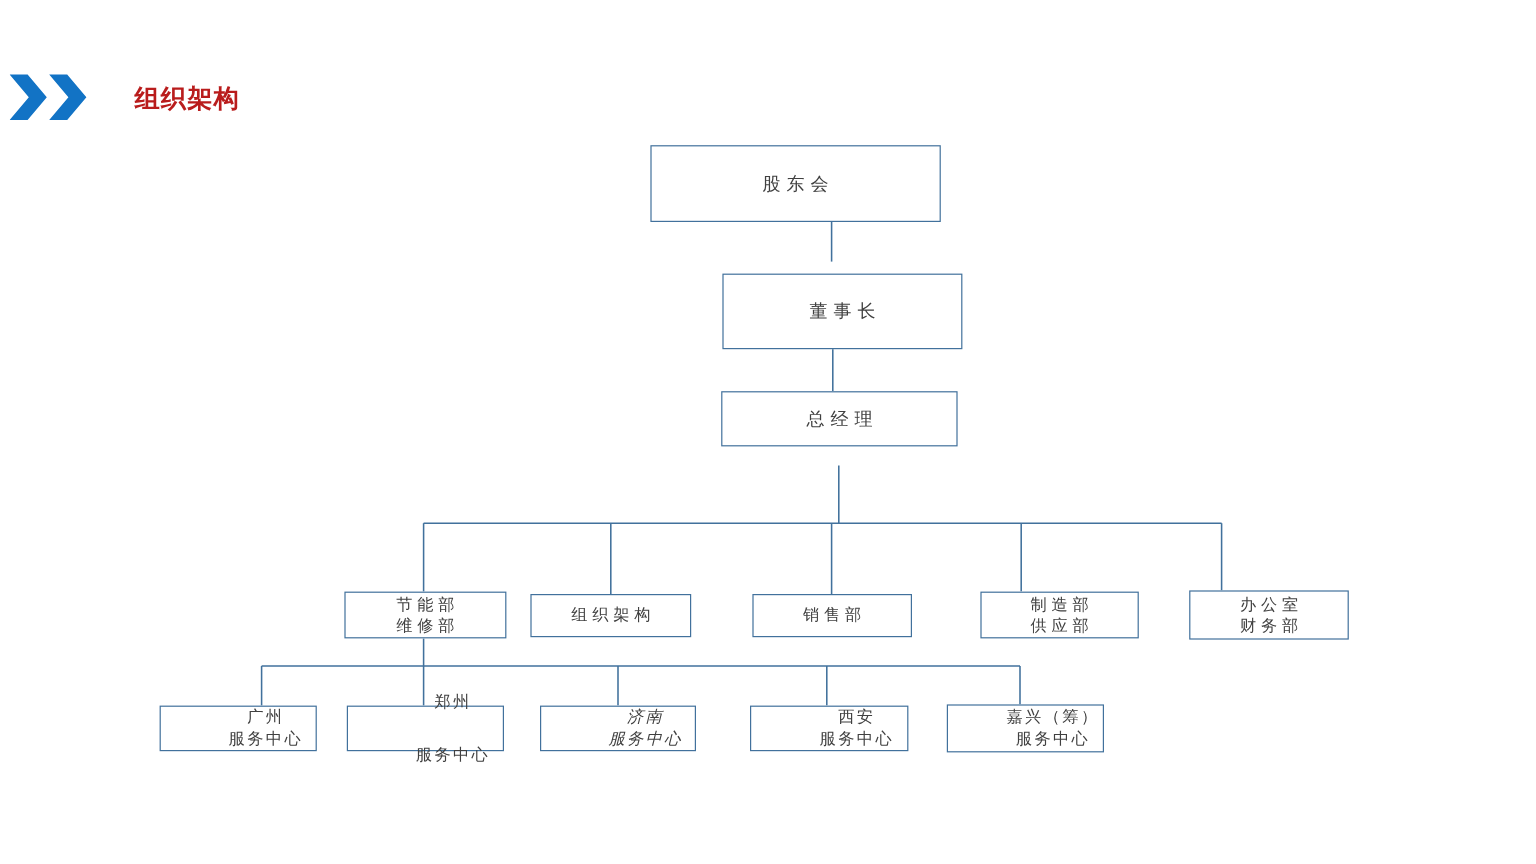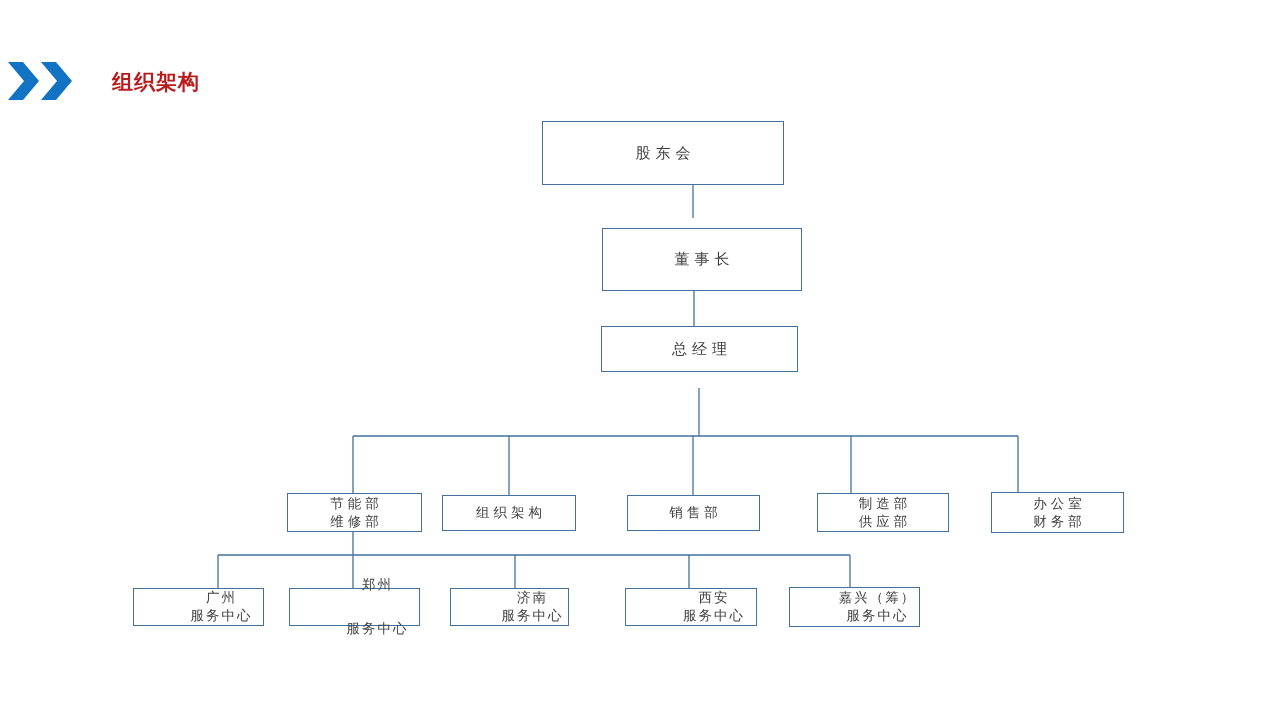--- a/index.html
+++ b/index.html
@@ -45,21 +45,21 @@
   .n0  { left: 542px; top: 121px; width: 242px; height: 64px; }
   .n1  { left: 602px; top: 228px; width: 200px; height: 63px; }
   .n2  { left: 601px; top: 326px; width: 197px; height: 46px; }
   .n3  { left: 287px; top: 493px; width: 135px; height: 39px; }
   .n4  { left: 442px; top: 495px; width: 134px; height: 36px; }
   .n5  { left: 627px; top: 495px; width: 133px; height: 36px; }
   .n6  { left: 785px; top: 493px; width: 132px; height: 39px; margin-left: 32px; }
   .n7  { left: 951px; top: 492px; width: 133px; height: 41px; margin-left: 40px; }
   .n8  { left: 133px; top: 588px; width: 131px; height: 38px; }
   .n9  { left: 289px; top: 588px; width: 131px; height: 38px; gap: 26px; }
-  .n10 { left: 450px; top: 588px; width: 119px; height: 38px; }
+  .n10 { left: 450px; top: 588px; width: 130px; height: 38px; font-style: italic; }
   .n11 { left: 625px; top: 588px; width: 132px; height: 38px; }
   .n12 { left: 789px; top: 587px; width: 131px; height: 40px; }
 </style>
 </head>
 <body>
 
 <div class="slide">
 
   <div class="header">
     <svg class="chevrons" viewBox="0 0 72 40" aria-hidden="true">

